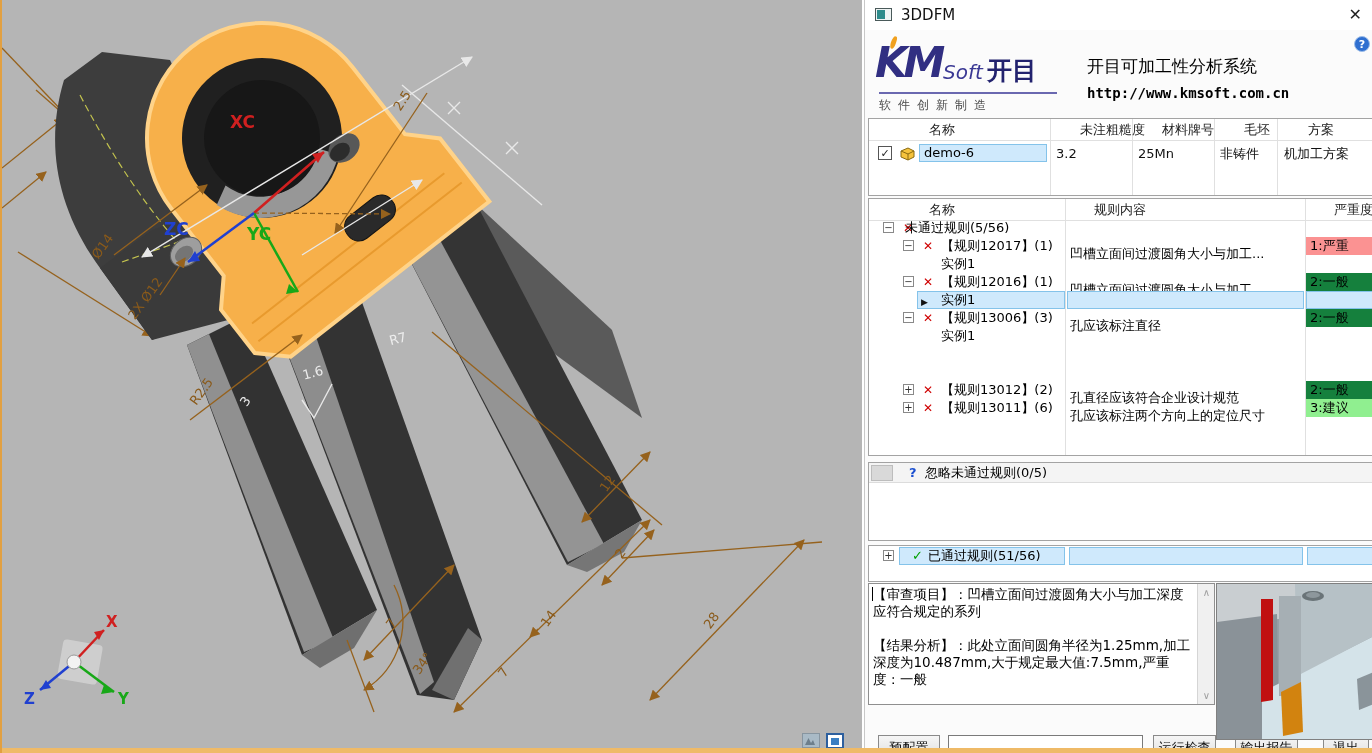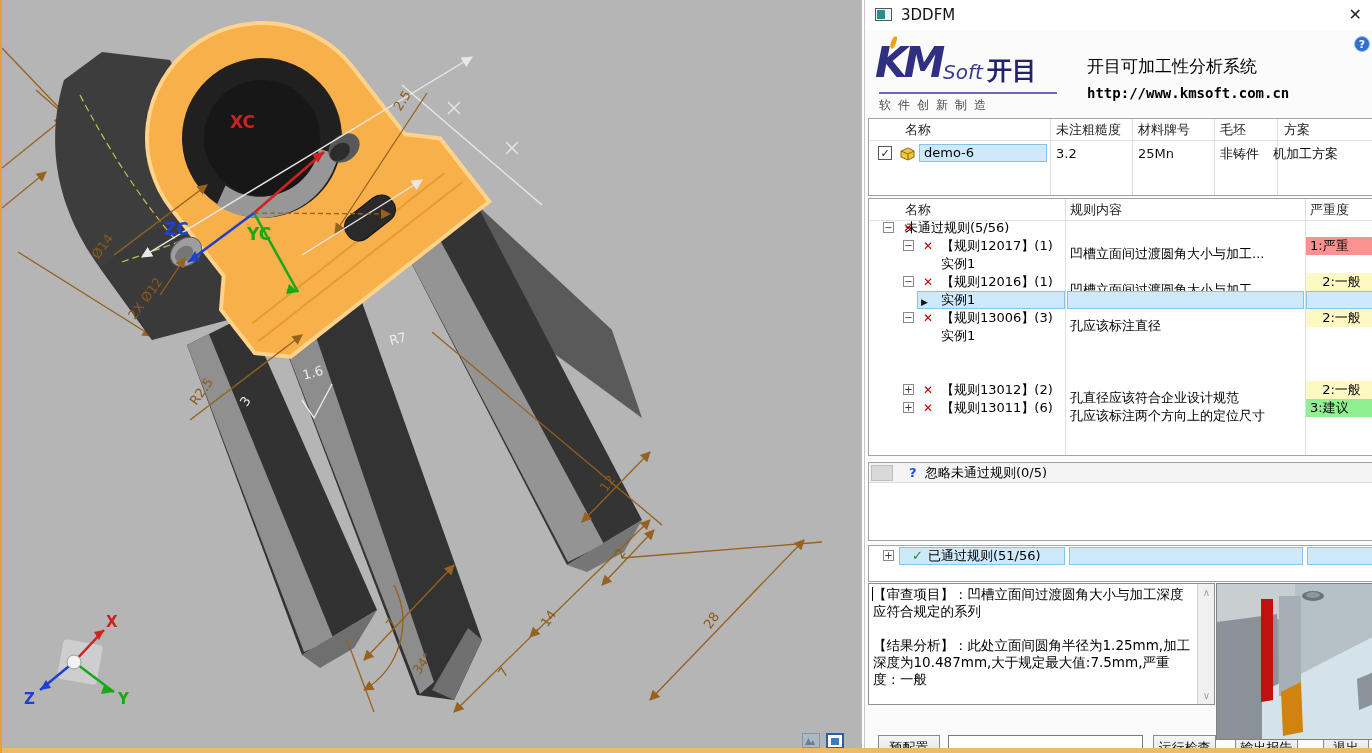--- a/index.html
+++ b/index.html
@@ -28,37 +28,37 @@
   .logo-flame{position:absolute;left:26px;top:36px;width:5px;height:13px;background:#f0a01e;transform:rotate(18deg);border-radius:60% 40% 50% 50%;}
   .logo-soft{position:absolute;left:78px;top:60px;font-size:20px;font-style:italic;color:#3a3894;}
   .logo-kaimu{position:absolute;left:122px;top:54px;font-size:25px;font-weight:bold;color:#22226e;}
   .logo-slogan{position:absolute;left:14px;top:92px;font-size:12px;color:#4c4c4c;letter-spacing:7px;border-top:2px solid #6a68b0;padding-top:3px;width:178px;}
   .product{position:absolute;left:222px;top:55px;font-size:17px;color:#000;}
   .url{position:absolute;left:222px;top:85px;font-size:14px;font-weight:bold;color:#000;font-family:"DejaVu Sans Mono","Liberation Mono",monospace;}
   
   .box{position:absolute;background:#fff;border:1px solid #a3a3a3;}
   .parts-box{left:3px;top:118px;width:506px;height:78px;}
   .grid-v{position:absolute;top:0;bottom:0;width:1px;background:#e0e0e0;}
-  .hdr{position:absolute;top:0;height:21px;font-size:13px;color:#222;line-height:21px;}
+  .hdr{position:absolute;top:0;height:21px;font-size:13px;color:#222;line-height:21px;margin-left:24px;}
   .hdr-line{position:absolute;left:0;right:0;top:21px;height:1px;background:#e0e0e0;}
   .chk{position:absolute;left:9px;top:27px;width:14px;height:14px;border:1px solid #555;background:#fff;font-size:11px;line-height:13px;text-align:center;color:#222;}
   .cube{position:absolute;left:31px;top:27px;width:15px;height:14px;}
   .name-sel{position:absolute;left:50px;top:25px;width:128px;height:18px;background:#cfe9fc;border:1px solid #84c3ea;font-size:13px;line-height:16px;padding-left:4px;color:#000;}
   .pcell{position:absolute;top:26px;font-size:13px;color:#111;line-height:17px;}
   
   .tree-box{left:3px;top:198px;width:506px;height:258px;}
   .trow{position:absolute;left:0;width:100%;height:18px;font-size:13px;line-height:18px;}
   .exp{position:absolute;top:3px;width:11px;height:11px;border:1px solid #898989;background:#fff;font-size:10px;line-height:9px;text-align:center;color:#333;}
   .xmark{position:absolute;top:0;color:#cf0000;font-weight:bold;font-size:12px;}
   .qmark{color:#1a4fd0;font-weight:bold;}
   .vmark{color:#00a000;font-weight:bold;}
   .tname{position:absolute;top:0;color:#000;white-space:nowrap;}
   .tcontent{position:absolute;left:201px;top:8px;color:#000;white-space:nowrap;}
   .sev{position:absolute;left:437px;top:0;width:67px;height:18px;padding-left:4px;color:#000;}
-  .sev1{background:#fb9292;} .sev2{background:#fef9c3;text-align:center;} .sev3{background:#90ef90;}
+  .sev1{background:#fb9292;} .sev2{background:#15803d;} .sev3{background:#90ef90;}
   .selbg{position:absolute;top:0;height:18px;background:#cfe9fc;border:1px solid #84c3ea;}
   .caret{position:absolute;top:2px;font-size:9px;color:#111;}
   
   .ignored-box{left:3px;top:462px;width:506px;height:79px;}
   .secbar{position:absolute;left:0;top:0;width:100%;height:20px;background:#f4f4f4;border-bottom:1px solid #dcdcdc;font-size:13px;line-height:20px;}
   .stub{position:absolute;left:2px;top:2px;width:22px;height:16px;background:#d9d9d9;border:1px solid #bdbdbd;}
   .passed-box{left:3px;top:545px;width:506px;height:37px;}
   .bluecell{position:absolute;top:1px;height:18px;background:#cfe9fc;border:1px solid #84c3ea;font-size:13px;line-height:16px;}
   
   .details-box{left:3px;top:583px;width:347px;height:122px;border:1px solid #8f8f8f;}
@@ -254,21 +254,21 @@
         <svg width="15" height="14">
             <path d="M1,4 L8,1 L14,4 L14,10 L8,13 L1,10 Z" fill="#f5c33c" stroke="#8a6a10"></path>
             <path d="M1,4 L8,7 L14,4" fill="none" stroke="#8a6a10"></path>
             <path d="M8,7 L8,13" stroke="#8a6a10"></path>
           </svg>
       </div>
       <div class="name-sel">demo-6</div>
       <div class="pcell" style="left:187px">3.2</div>
       <div class="pcell" style="left:269px">25Mn</div>
       <div class="pcell" style="left:351px">非铸件</div>
-      <div class="pcell" style="left:404px">机加工方案</div>
+      <div class="pcell" style="left:415px">机加工方案</div>
     </div>
 
     <div class="box tree-box">
       <div class="grid-v" style="left:196px"></div>
         <div class="grid-v" style="left:436px"></div>
       <div class="hdr" style="left:36px">名称</div>
       <div class="hdr" style="left:201px">规则内容</div>
       <div class="hdr" style="left:441px">严重度</div>
       <div class="hdr-line"></div>
 

